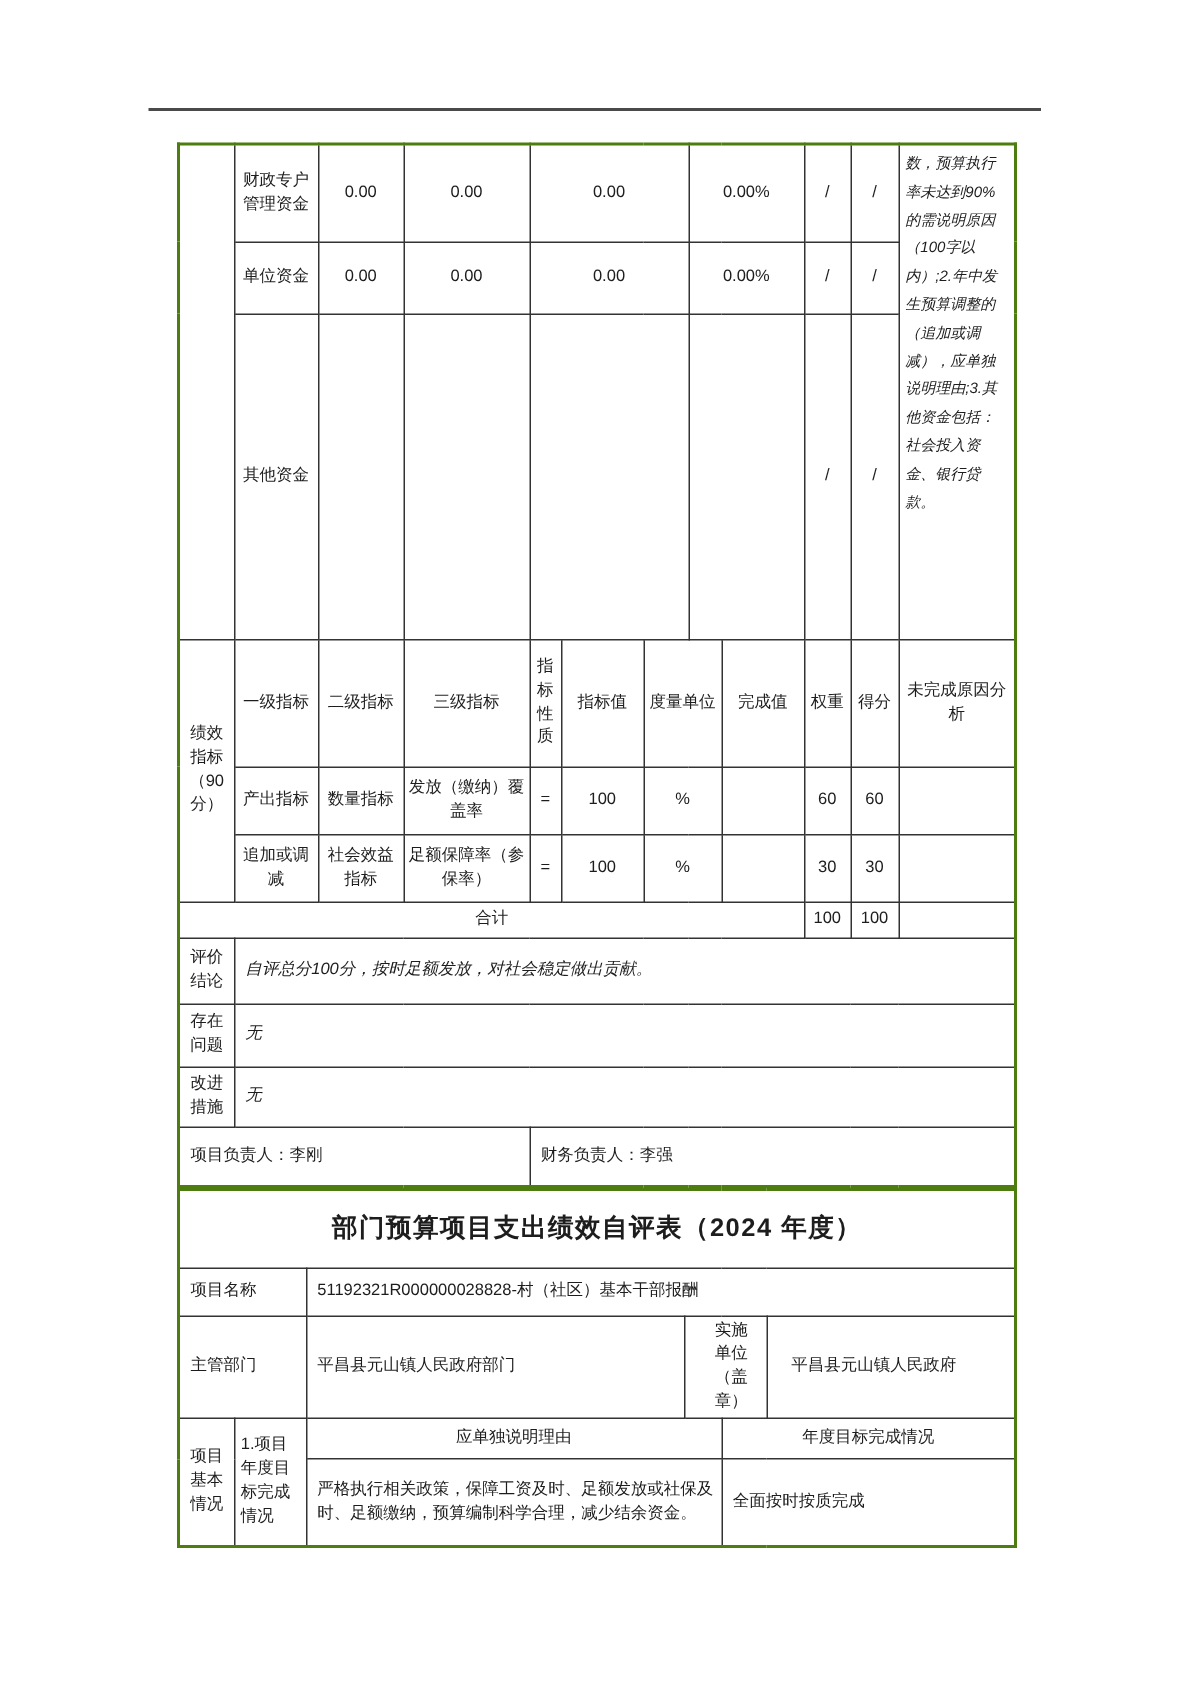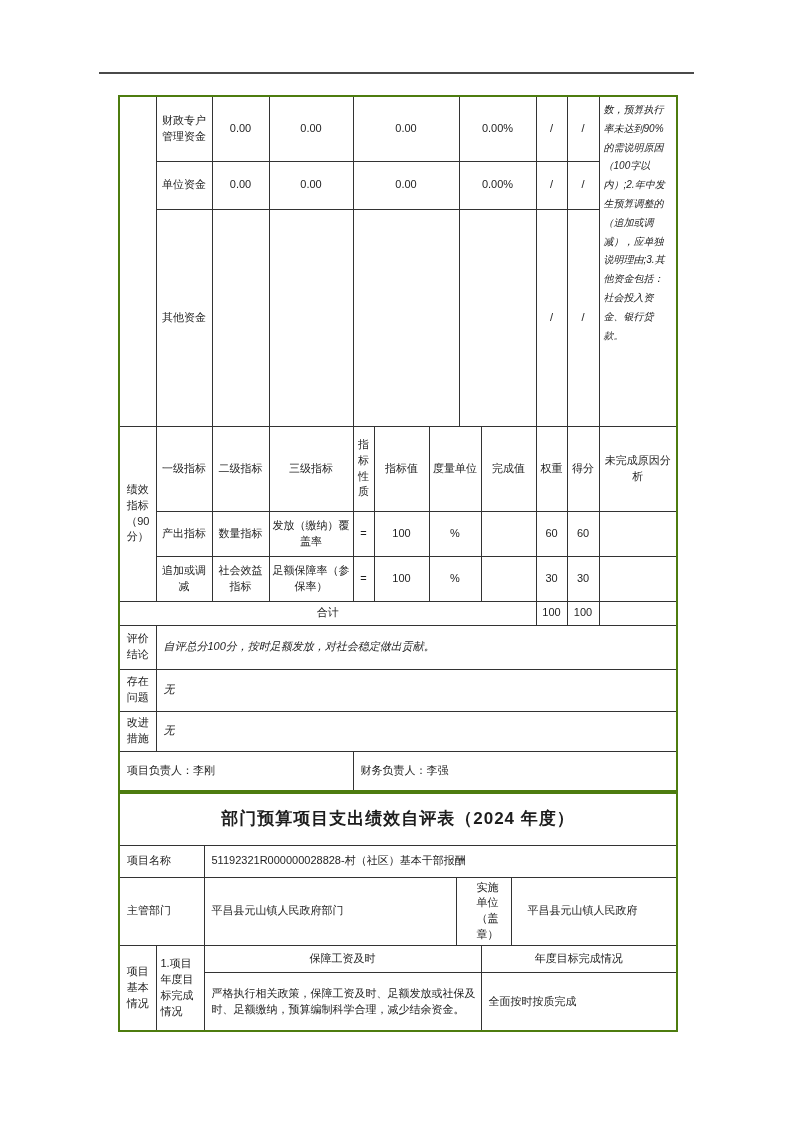--- a/index.html
+++ b/index.html
@@ -215,21 +215,21 @@
     <tr style="height:57px">
       <td colspan="2" class="left">主管部门</td>
       <td class="left">平昌县元山镇人民政府部门</td>
       <td colspan="2" class="left wrap-all" style="padding-left:20px">实施单位（盖章）</td>
       <td class="left" style="padding-left:16px">平昌县元山镇人民政府</td>
     </tr>
 
     <tr style="height:27px">
       <td rowspan="2" class="wrap-all">项目基本情况</td>
       <td rowspan="2" class="left wrap-all" style="padding-left:4px">1.项目年度目标完成情况</td>
-      <td colspan="2">保障工资及时</td>
+      <td colspan="2">应单独说明理由</td>
       <td colspan="2">年度目标完成情况</td>
     </tr>
 
     <tr style="height:58px">
       <td colspan="2" class="left">严格执行相关政策，保障工资及时、足额发放或社保及时、足额缴纳，预算编制科学合理，减少结余资金。</td>
       <td colspan="2" class="left">全面按时按质完成</td>
     </tr>
   </tbody>
     </table>
 

